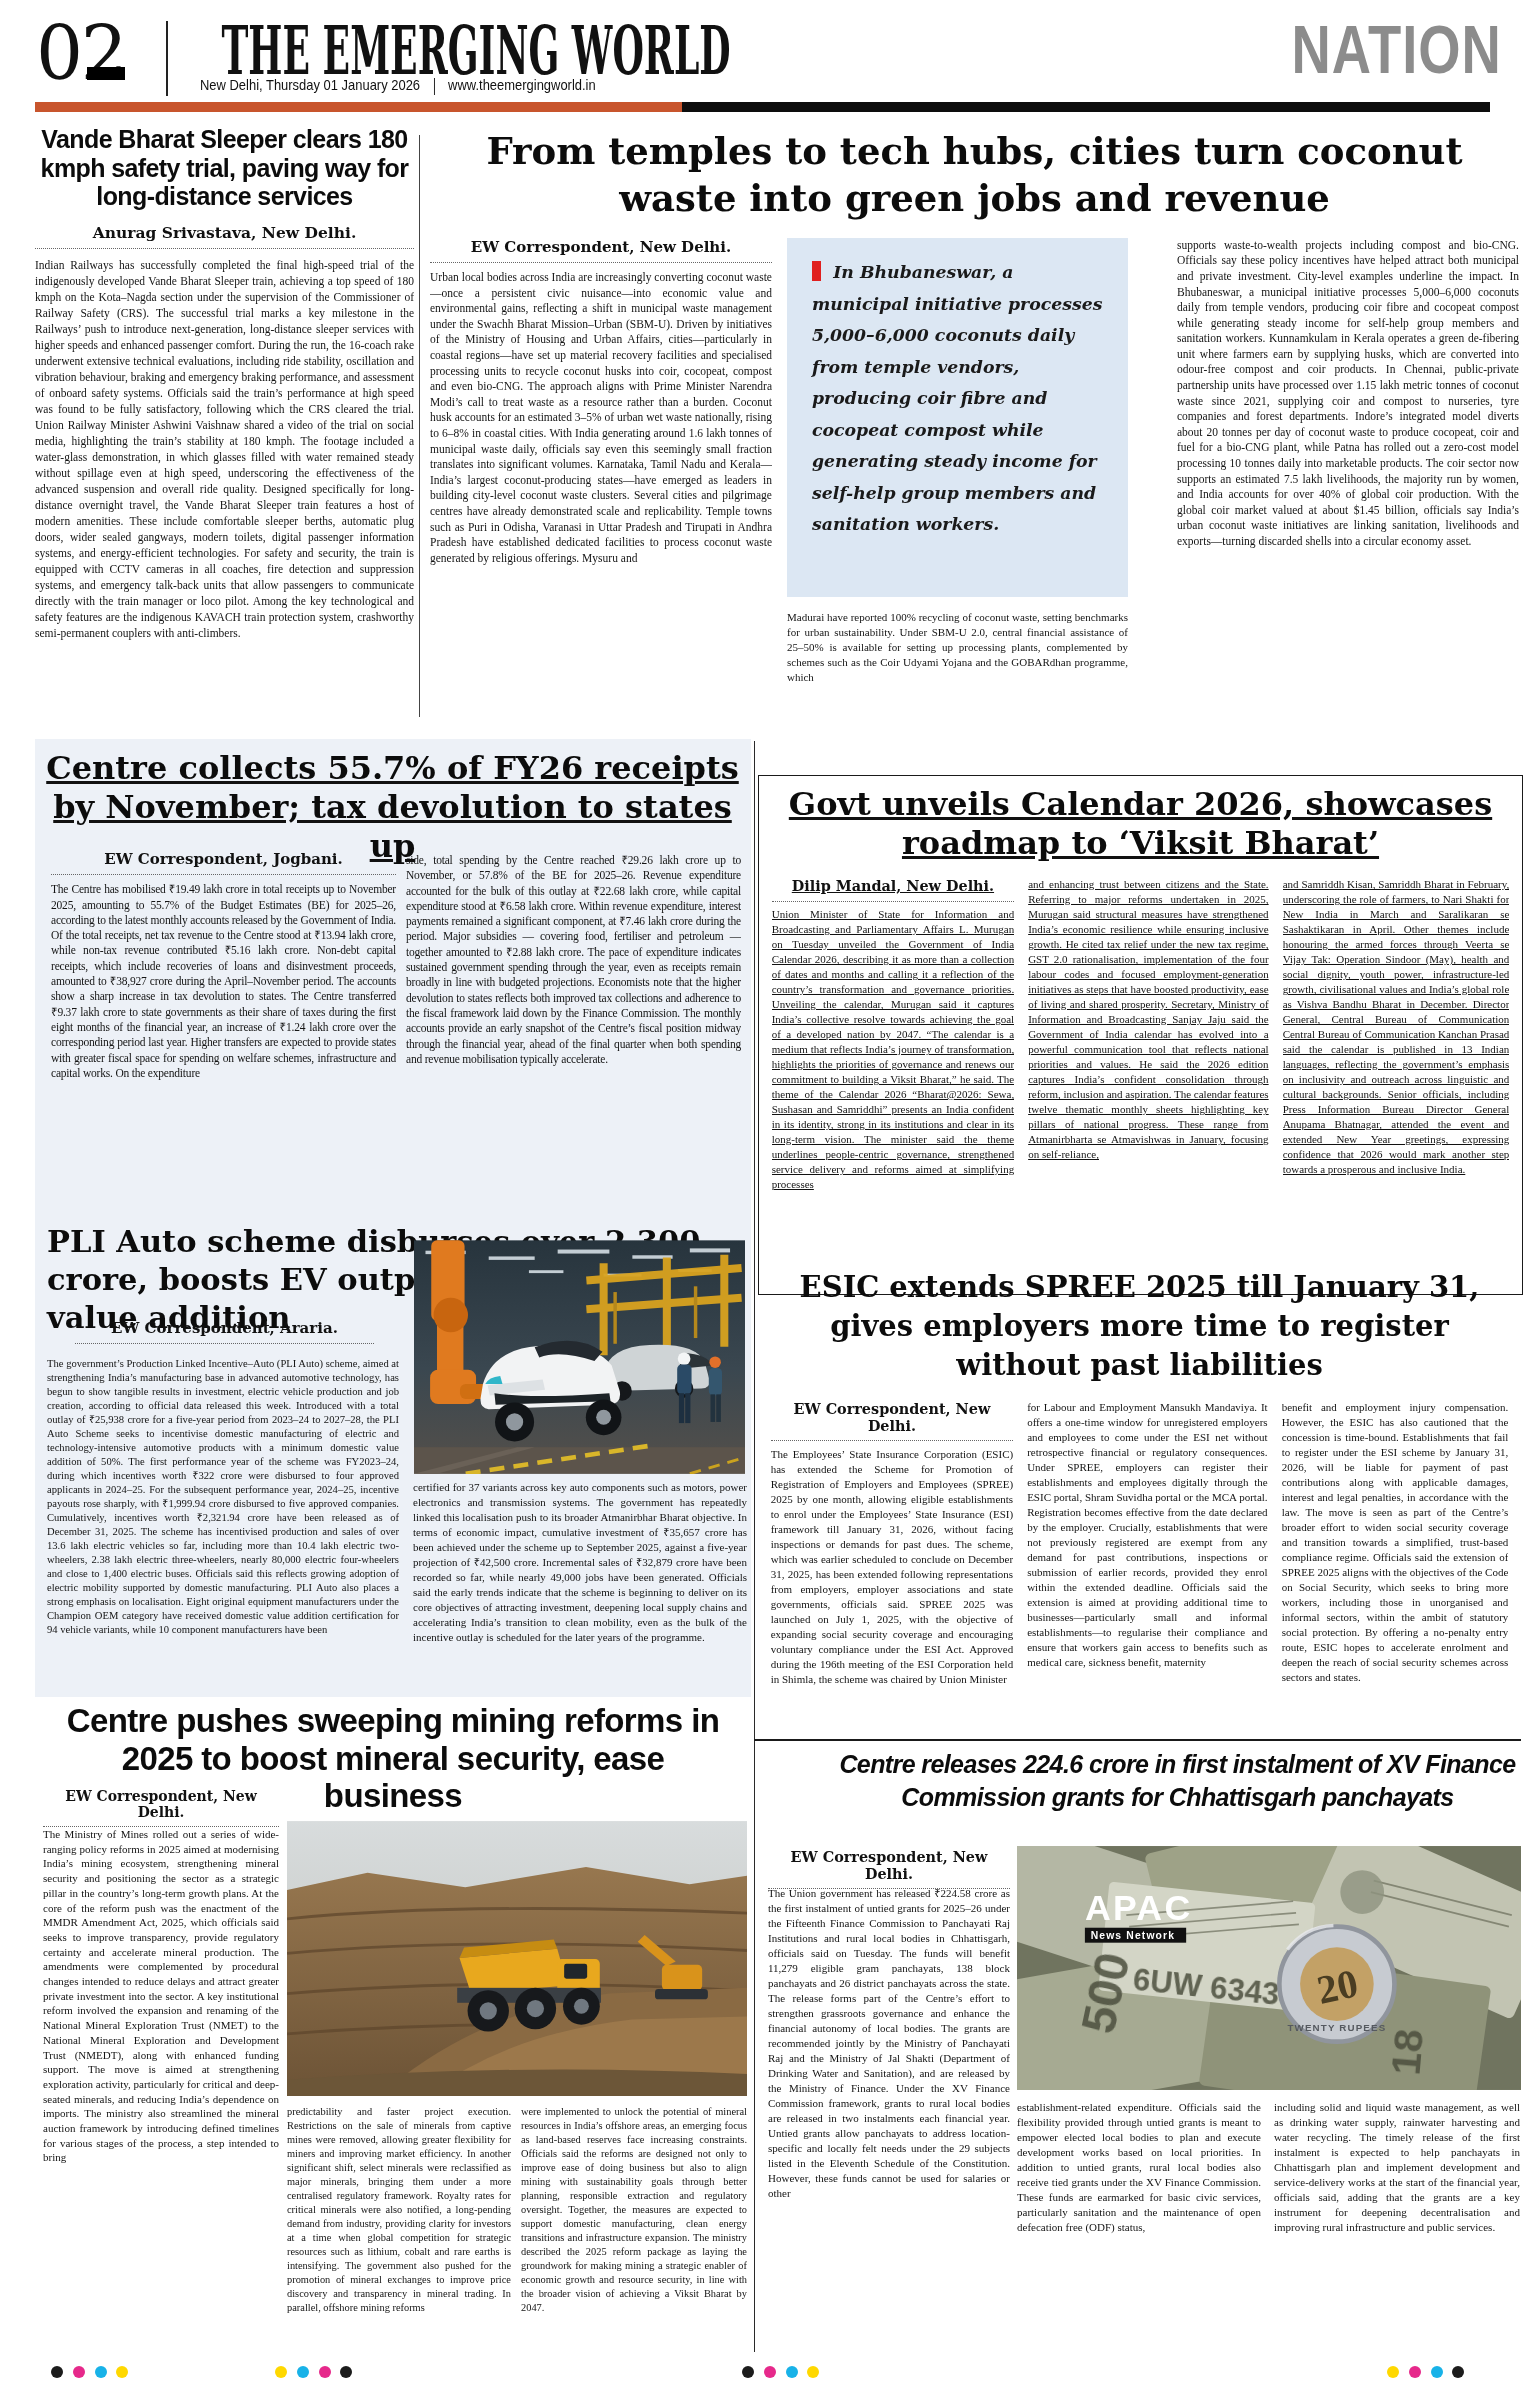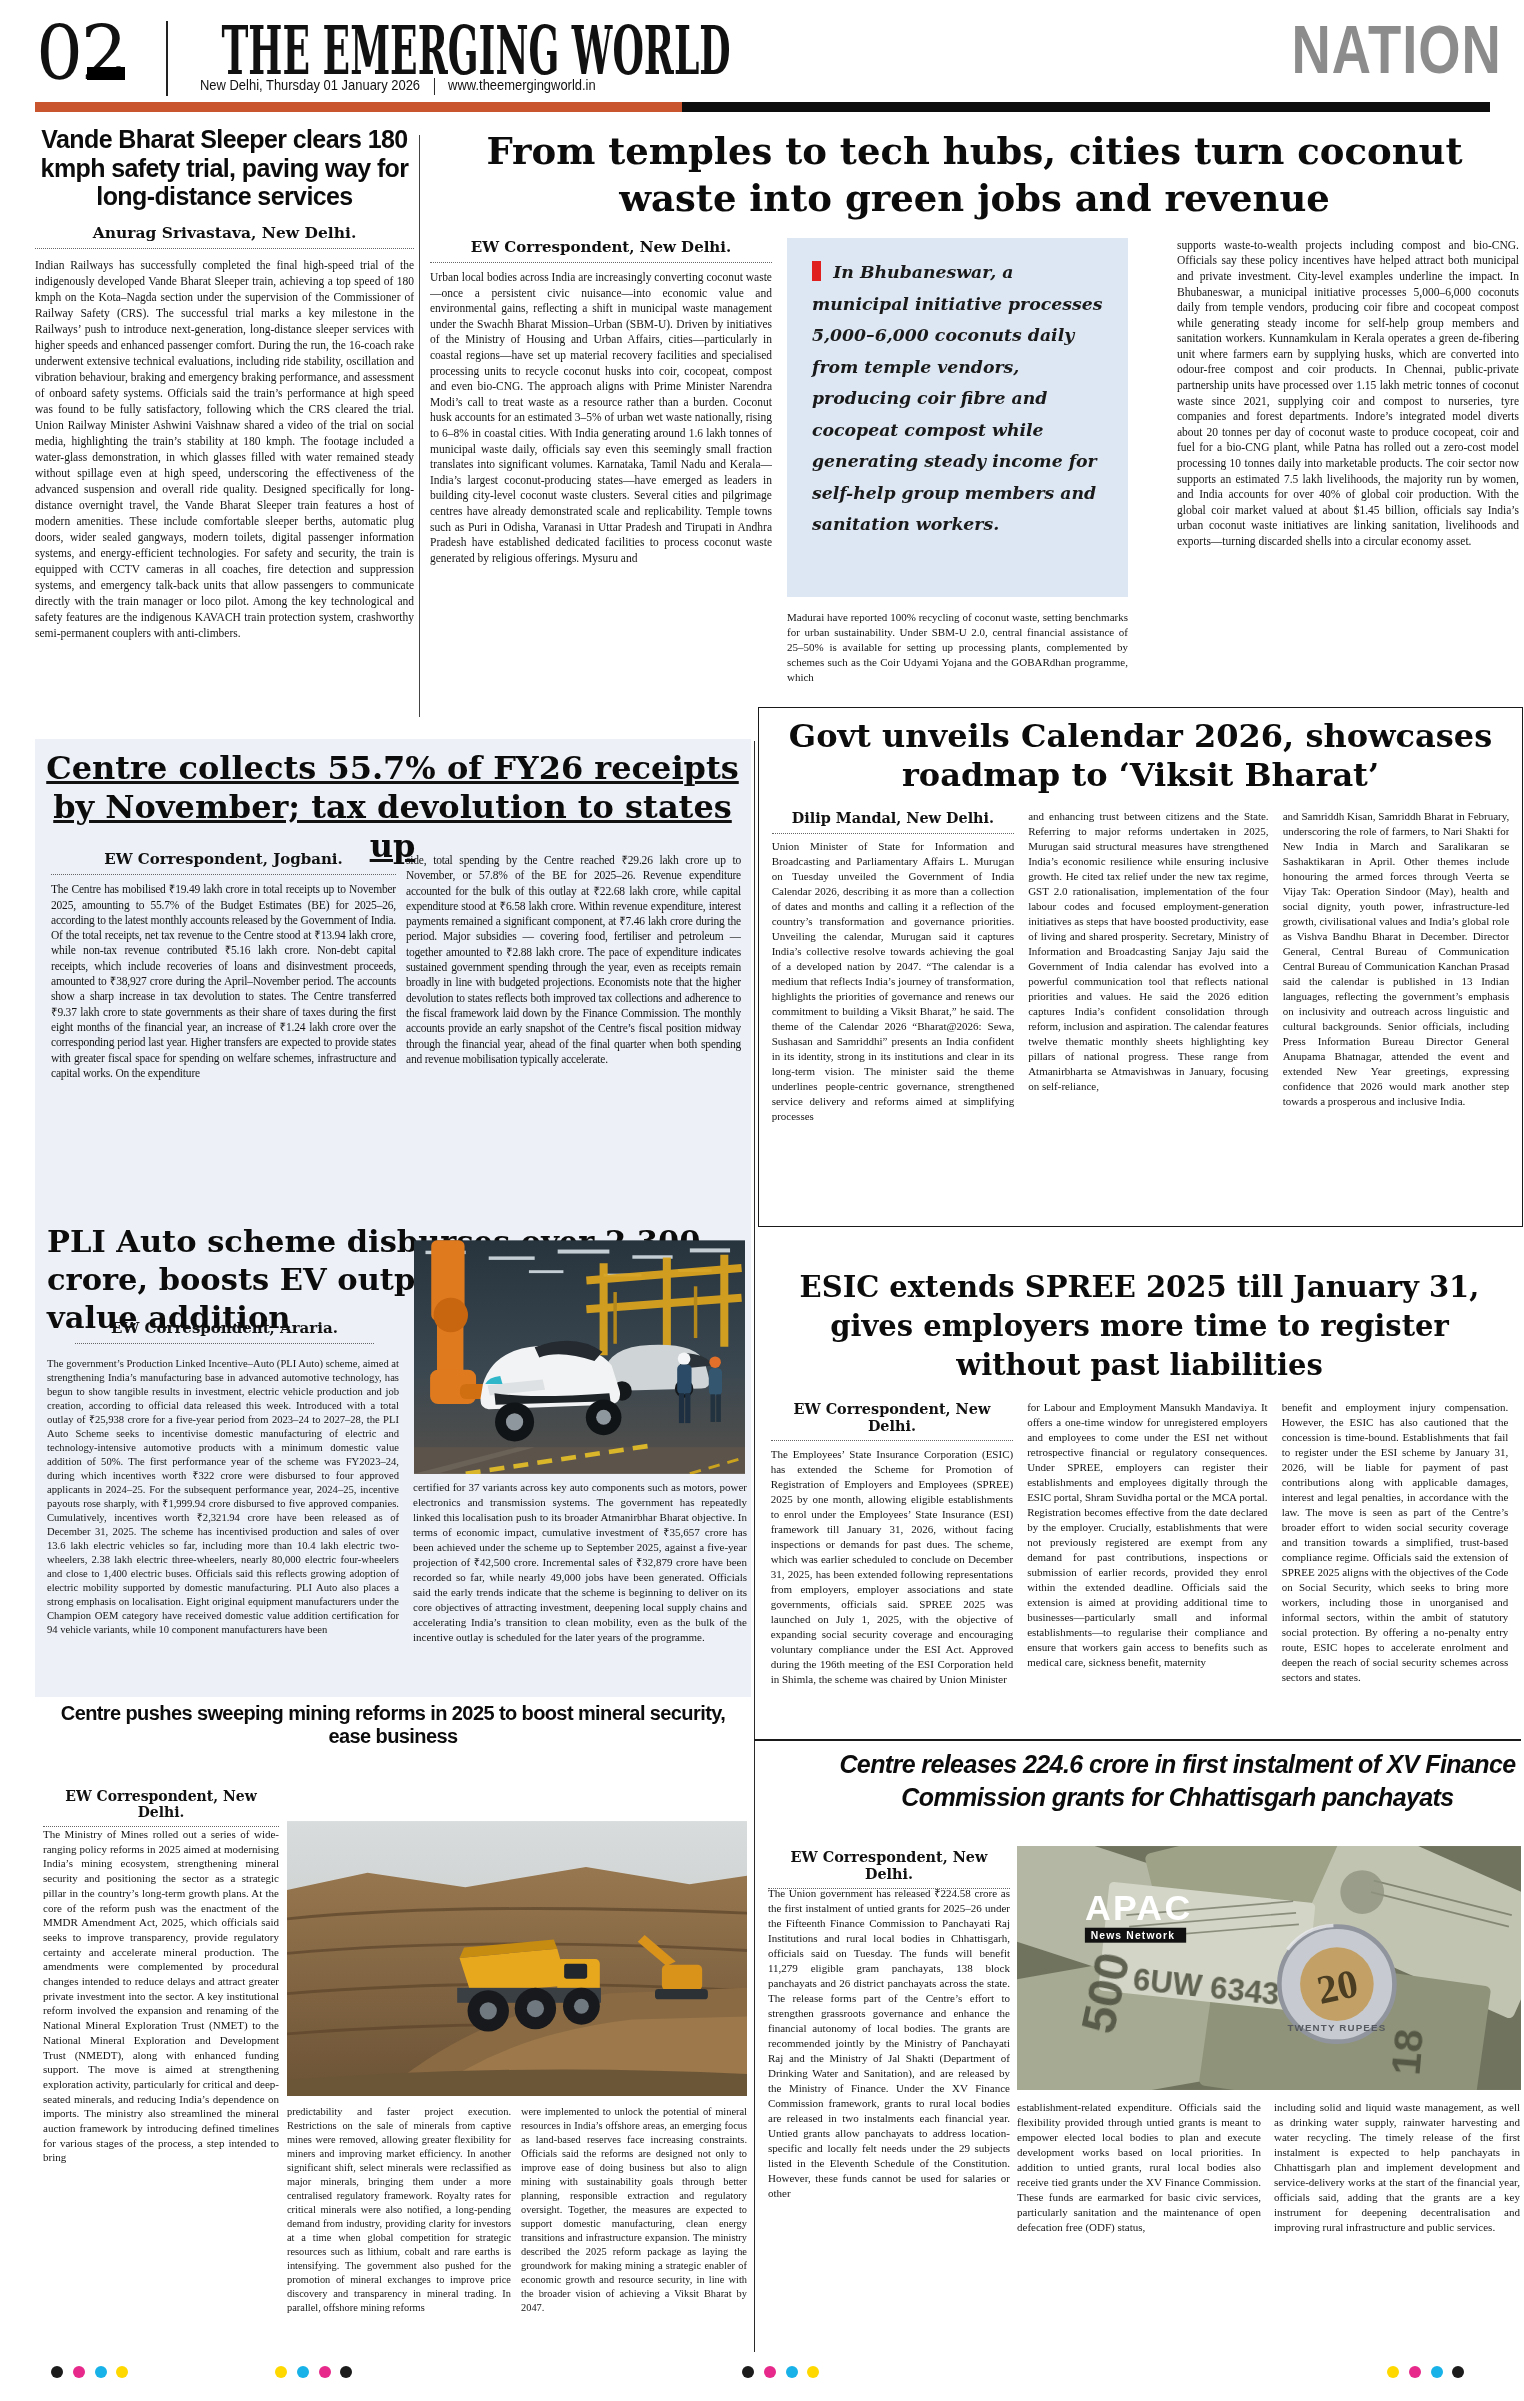--- a/index.html
+++ b/index.html
@@ -187,21 +187,21 @@
       <g stroke="#caa21e" stroke-width="5" stroke-dasharray="20 14">
           <path d="M480 406 L576 378"></path>
         </g>
     </svg>
   </div>
   <div class="abs" style="left:413px;top:1480px;width:334px;">
     <div class="bt" style="font-size:11px;line-height:15px;height:214px;">certified for 37 variants across key auto components such as motors, power electronics and transmission systems. The government has repeatedly linked this localisation push to its broader Atmanirbhar Bharat objective. In terms of economic impact, cumulative investment of ₹35,657 crore has been achieved under the scheme up to September 2025, against a five-year projection of ₹42,500 crore. Incremental sales of ₹32,879 crore have been recorded so far, while nearly 49,000 jobs have been generated. Officials said the early trends indicate that the scheme is beginning to deliver on its core objectives of attracting investment, deepening local supply chains and accelerating India’s transition to clean mobility, even as the bulk of the incentive outlay is scheduled for the later years of the programme.</div>
   </div>
 
   <div class="abs" style="left:35px;top:1702px;width:716px;">
-    <div class="hl-sans" style="font-size:20px;padding:0 23px;">Centre pushes sweeping mining reforms in 2025 to boost mineral security, ease business</div>
+    <div class="hl-sans" style="font-size:33px;padding:0 23px;">Centre pushes sweeping mining reforms in 2025 to boost mineral security, ease business</div>
   </div>
   <div class="abs" style="left:43px;top:1788px;width:236px;">
     <div class="byline" style="font-size:14px;">EW Correspondent, New Delhi.</div>
     <div class="dot-rule"></div>
   </div>
   <div class="abs" style="left:43px;top:1827px;width:236px;">
     <div class="bt" style="font-size:11px;line-height:14.7px;height:525px;">The Ministry of Mines rolled out a series of wide-ranging policy reforms in 2025 aimed at modernising India’s mining ecosystem, strengthening mineral security and positioning the sector as a strategic pillar in the country’s long-term growth plans. At the core of the reform push was the enactment of the MMDR Amendment Act, 2025, which officials said seeks to improve transparency, provide regulatory certainty and accelerate mineral production. The amendments were complemented by procedural changes intended to reduce delays and attract greater private investment into the sector. A key institutional reform involved the expansion and renaming of the National Mineral Exploration Trust (NMET) to the National Mineral Exploration and Development Trust (NMEDT), along with enhanced funding support. The move is aimed at strengthening exploration activity, particularly for critical and deep-seated minerals, and reducing India’s dependence on imports. The ministry also streamlined the mineral auction framework by introducing defined timelines for various stages of the process, a step intended to bring</div>
   </div>
 
   <div class="abs photo" style="left:287px;top:1821px;width:460px;height:275px;">
@@ -251,21 +251,21 @@
   </div>
   <div class="abs" style="left:287px;top:2105px;width:224px;">
     <div class="bt" style="font-size:10.4px;line-height:14px;height:247px;">predictability and faster project execution. Restrictions on the sale of minerals from captive mines were removed, allowing greater flexibility for miners and improving market efficiency. In another significant shift, select minerals were reclassified as major minerals, bringing them under a more centralised regulatory framework. Royalty rates for critical minerals were also notified, a long-pending demand from industry, providing clarity for investors at a time when global competition for strategic resources such as lithium, cobalt and rare earths is intensifying. The government also pushed for the promotion of mineral exchanges to improve price discovery and transparency in mineral trading. In parallel, offshore mining reforms</div>
   </div>
   <div class="abs" style="left:521px;top:2105px;width:226px;">
     <div class="bt" style="font-size:10.4px;line-height:14px;height:247px;">were implemented to unlock the potential of mineral resources in India’s offshore areas, an emerging focus as land-based reserves face increasing constraints. Officials said the reforms are designed not only to improve ease of doing business but also to align mining with sustainability goals through better planning, responsible extraction and regulatory oversight. Together, the measures are expected to support domestic manufacturing, clean energy transitions and infrastructure expansion. The ministry described the 2025 reform package as laying the groundwork for making mining a strategic enabler of economic growth and resource security, in line with the broader vision of achieving a Viksit Bharat by 2047.</div>
   </div>
 
   <div class="abs vline" style="left:754px;top:741px;height:1611px;"></div>
 
-  <div class="abs boxed" style="left:758px;top:707px;width:763px;height:518px;">
+  <div class="abs boxed" style="left:758px;top:775px;width:763px;height:518px;text-decoration:underline;">
     <div class="hl-serif" style="font-size:32px;margin-top:9.2px;padding:0 17.3px;">Govt unveils Calendar 2026, showcases roadmap to ‘Viksit Bharat’</div>
     <div style="display:flex;gap:14px;padding:14px 12.7px 0 12.7px;">
       <div style="width:246px;">
         <div class="byline" style="font-size:14.4px;">Dilip Mandal, New Delhi.</div>
         <div class="dot-rule"></div>
         <div class="bt" style="margin-top:5.8px;font-size:11px;line-height:15px;height:359px;">Union Minister of State for Information and Broadcasting and Parliamentary Affairs L. Murugan on Tuesday unveiled the Government of India Calendar 2026, describing it as more than a collection of dates and months and calling it a reflection of the country’s transformation and governance priorities. Unveiling the calendar, Murugan said it captures India’s collective resolve towards achieving the goal of a developed nation by 2047. “The calendar is a medium that reflects India’s journey of transformation, highlights the priorities of governance and renews our commitment to building a Viksit Bharat,” he said. The theme of the Calendar 2026 “Bharat@2026: Sewa, Sushasan and Samriddhi”  presents an India confident in its identity, strong in its institutions and clear in its long-term vision. The minister said the theme underlines people-centric governance, strengthened service delivery and reforms aimed at simplifying processes</div>
       </div>
       <div style="width:244px;">
         <div class="bt" style="font-size:11px;line-height:15px;height:403px;">and enhancing trust between citizens and the State. Referring to major reforms undertaken in 2025, Murugan said structural measures have strengthened India’s economic resilience while ensuring inclusive growth. He cited tax relief under the new tax regime, GST 2.0 rationalisation, implementation of the four labour codes and focused employment-generation initiatives as steps that have boosted productivity, ease of living and shared prosperity. Secretary, Ministry of Information and Broadcasting Sanjay Jaju said the Government of India calendar has evolved into a powerful communication tool that reflects national priorities and values. He said the 2026 edition captures India’s confident consolidation through reform, inclusion and aspiration. The calendar features twelve thematic monthly sheets highlighting key pillars of national progress. These range from Atmanirbharta se Atmavishwas in January, focusing on self-reliance,</div>
       </div>

